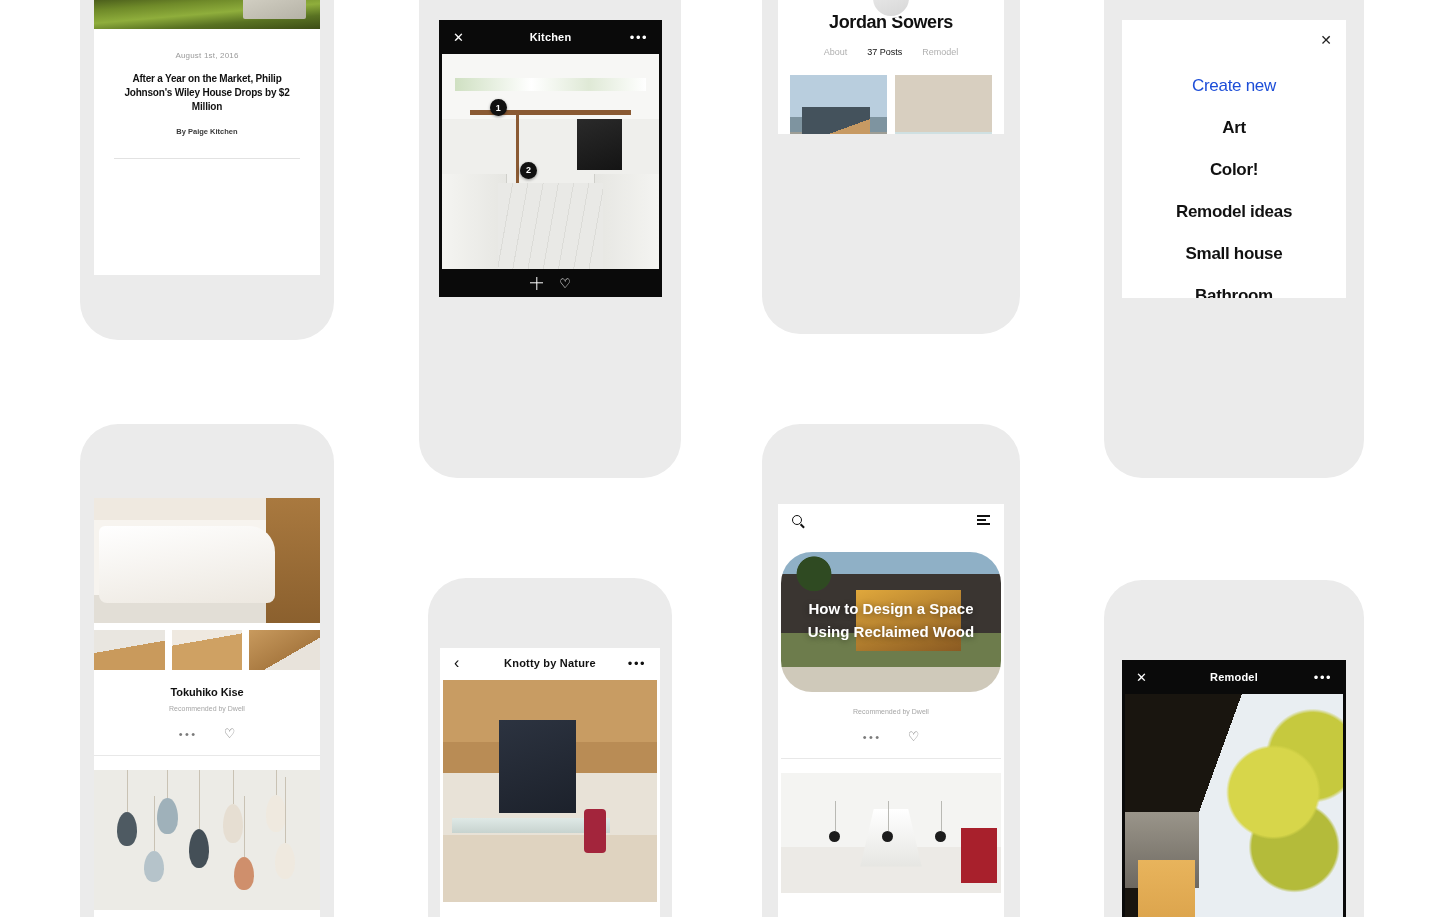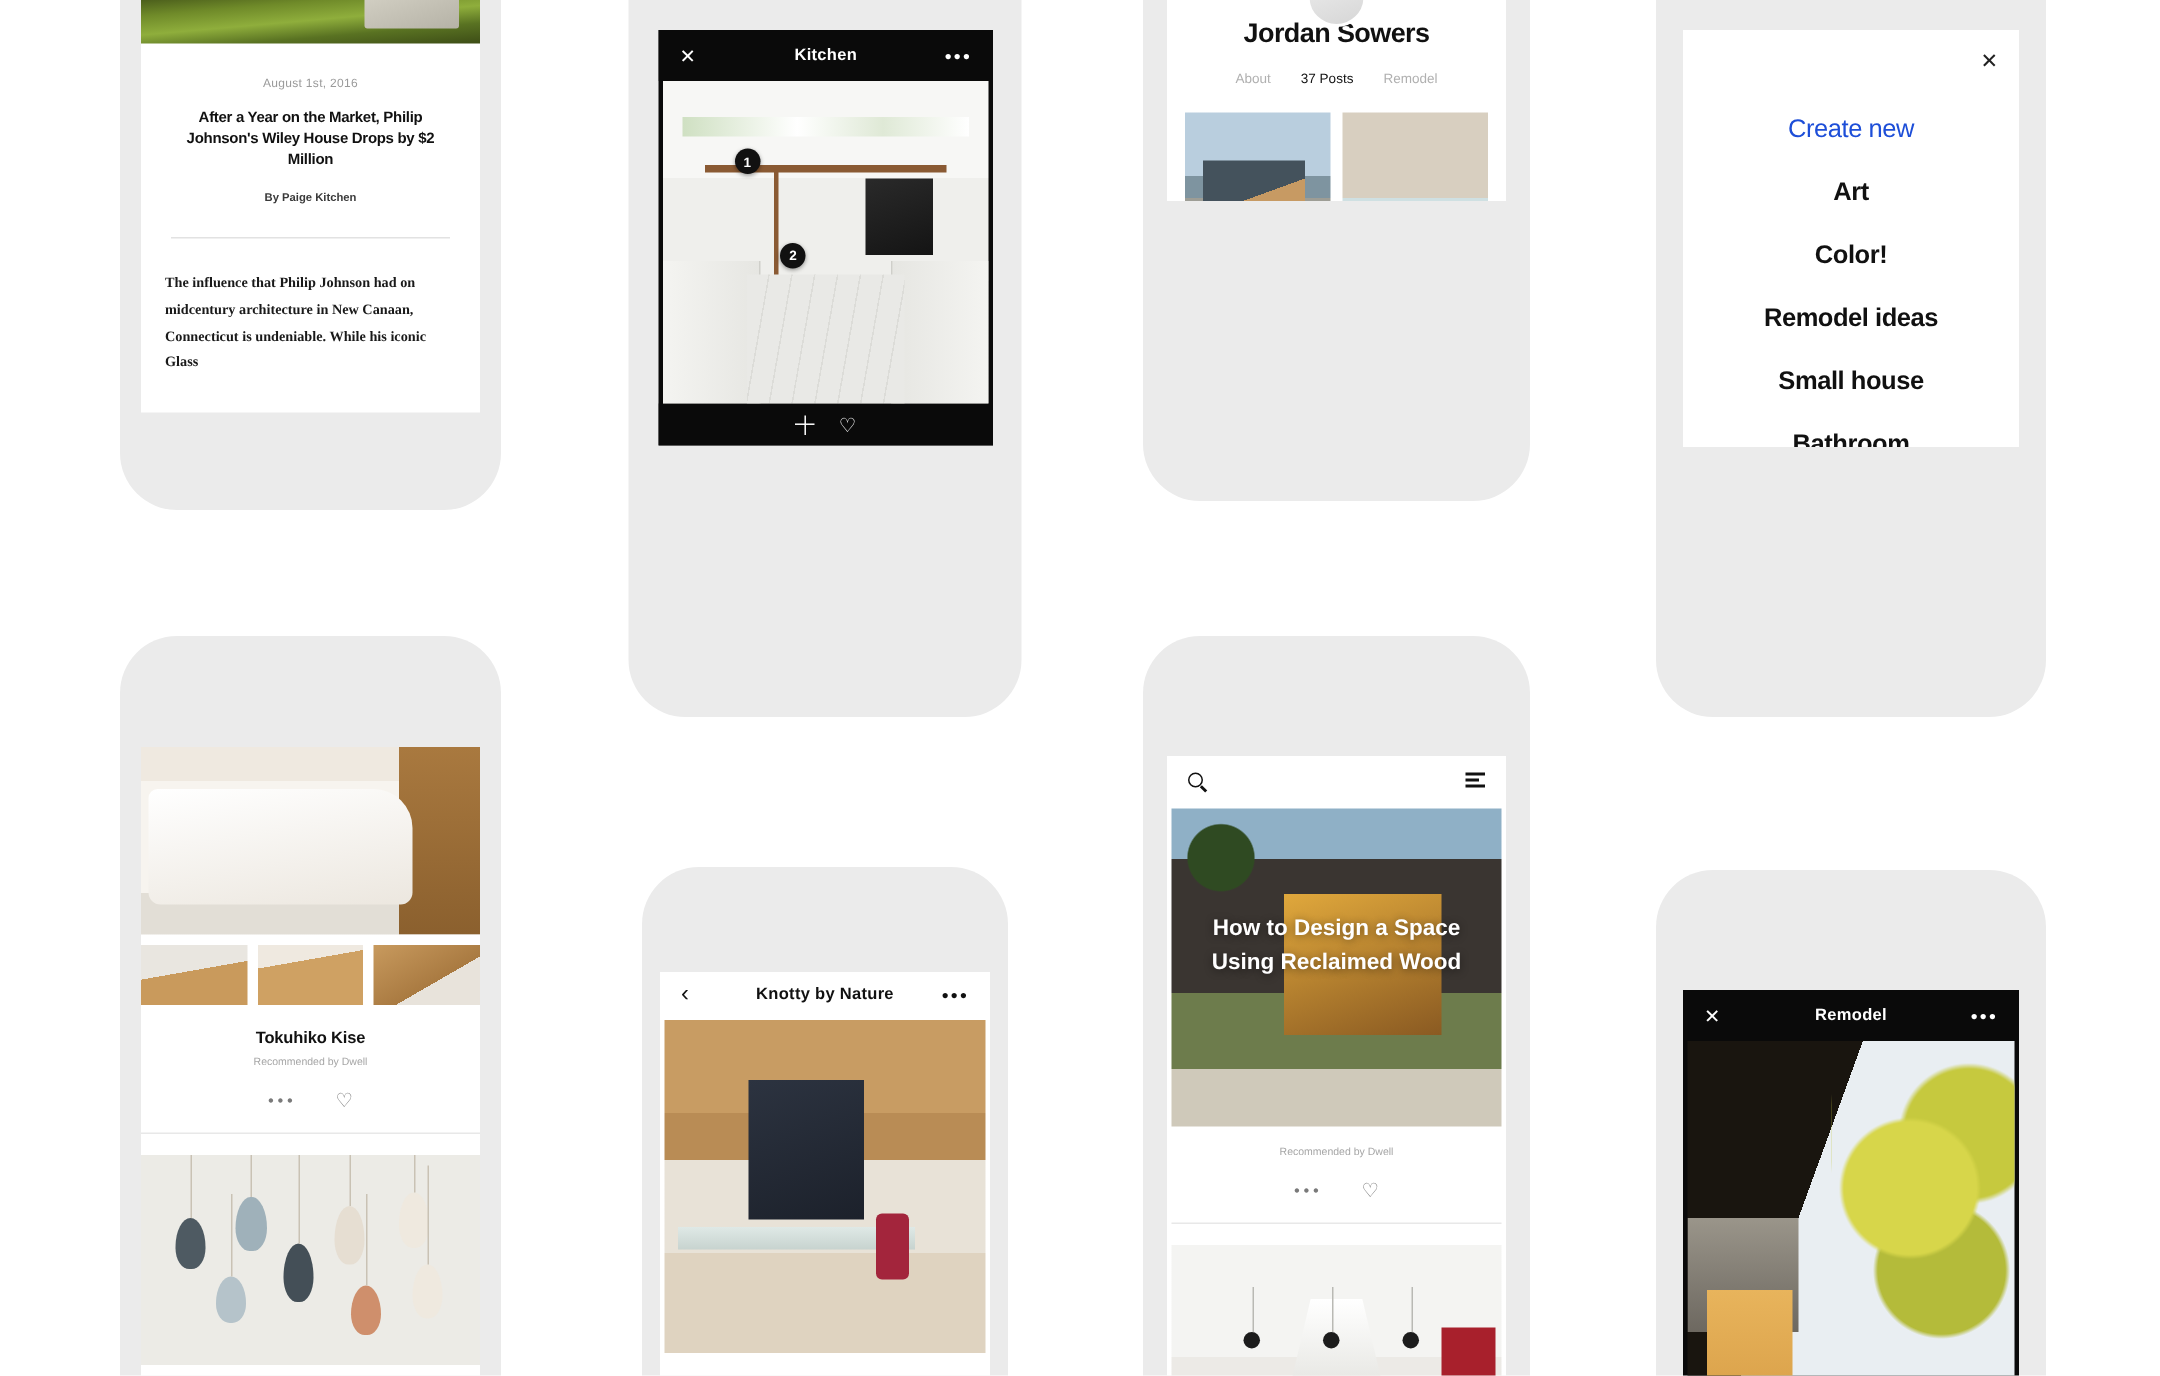--- a/index.html
+++ b/index.html
@@ -299,21 +299,20 @@
     </div>
   </div>
 
   <div style="position:absolute; left:94px; top:0; width:226px; height:275px; background:#fff; overflow:hidden;">
     <div class="ph ph-lawn" style="height:29px;"></div>
     <div class="article">
       <div class="art-date">August 1st, 2016</div>
       <div class="art-title">After a Year on the Market, Philip Johnson's Wiley House Drops by $2 Million</div>
       <div class="art-byline">By Paige Kitchen</div>
       <div class="art-rule"></div>
-      <div class="art-body">The influence that Philip Johnson had on midcentury architecture in New Canaan, Connecticut is undeniable. While his iconic Glass</div>
     </div>
   </div>
 
   <div class="phone" style="left:419px; top:-120px; width:262px; height:598px;">
     <div class="screen dark" style="left:20px; top:140px; width:223px; height:277px; display:flex; flex-direction:column;">
       <div class="navbar dark">
         <span class="nav-ic xmark">✕</span>
         <span class="nav-title">Kitchen</span>
         <span class="nav-ic right dots">•••</span>
       </div>
@@ -413,21 +412,21 @@
   <div class="phone" style="left:762px; top:424px; width:258px; height:560px;">
     <div class="screen" style="left:16px; top:80px; width:226px; height:464px;">
       <div class="searchbar">
         <span class="mag"></span>
         <span class="hamb">
             <i></i>
             <i></i>
             <i></i>
           </span>
       </div>
-      <div class="ph ph-reclaimed" style="height:212px; margin:3px 3px;">
+      <div class="ph ph-reclaimed" style="height:140px; margin:16px 3px;border-radius:31px;">
         <div class="palm"></div>
         <div class="room"></div>
         <div class="overlay-title">How to Design a Space Using Reclaimed Wood</div>
       </div>
       <div class="feed-sub" style="margin-top:14px;">Recommended by Dwell</div>
       <div class="feed-actions">
         <span class="dots3">•••</span>
         <span class="heart">♡</span>
       </div>
       <div class="feed-rule" style="margin:14px 3px 0;"></div>

